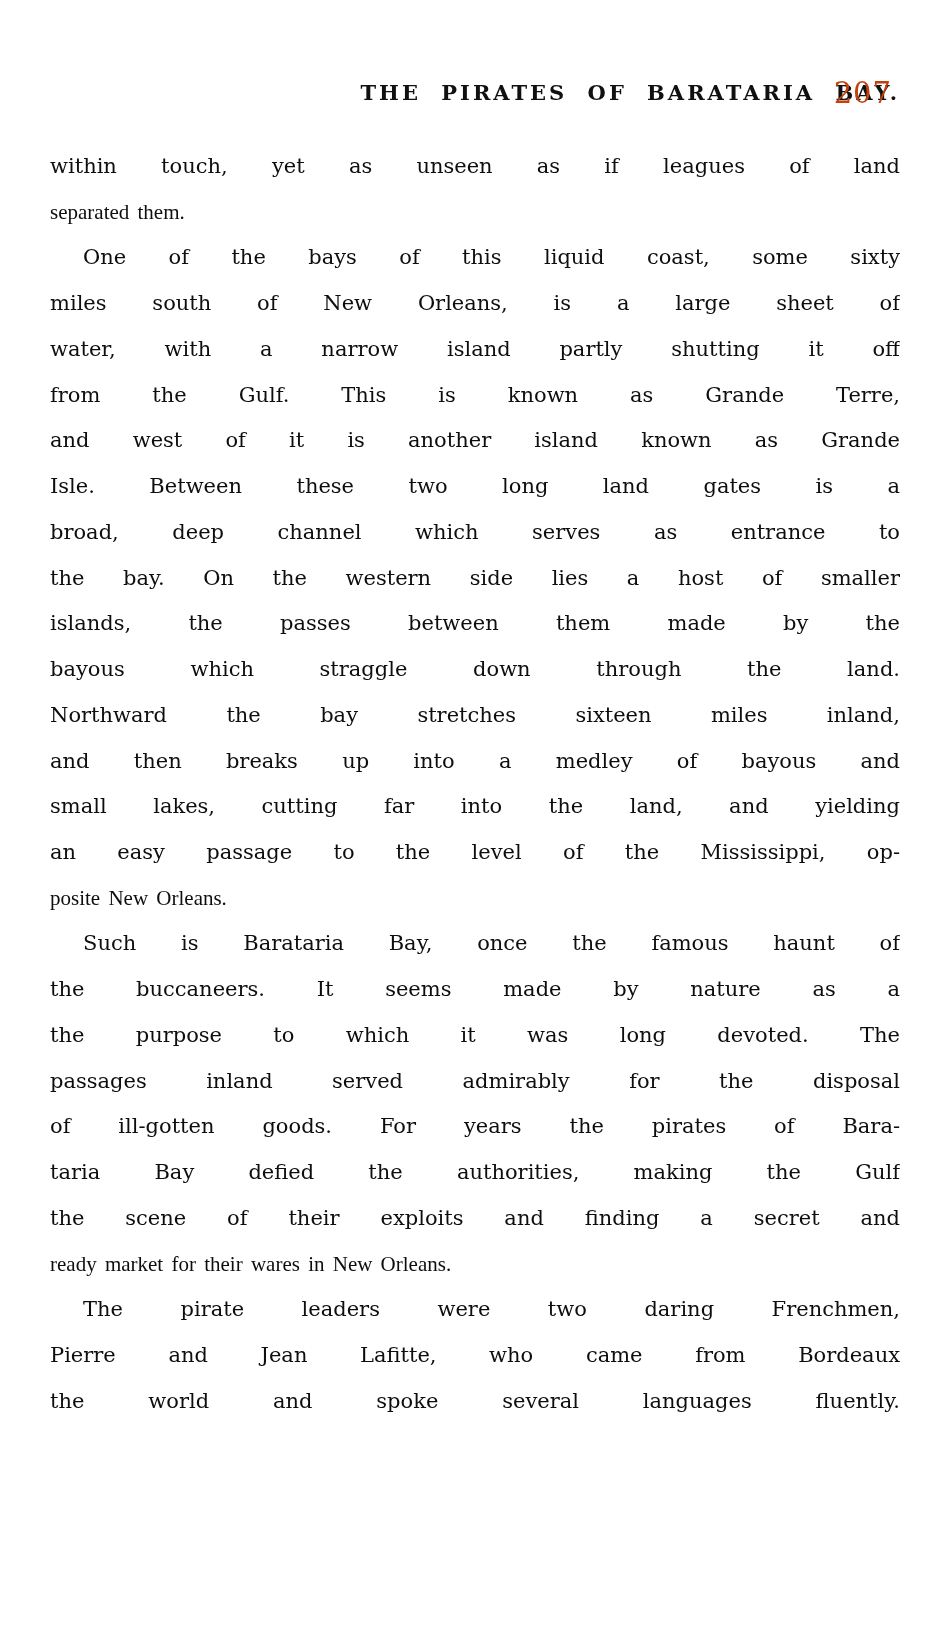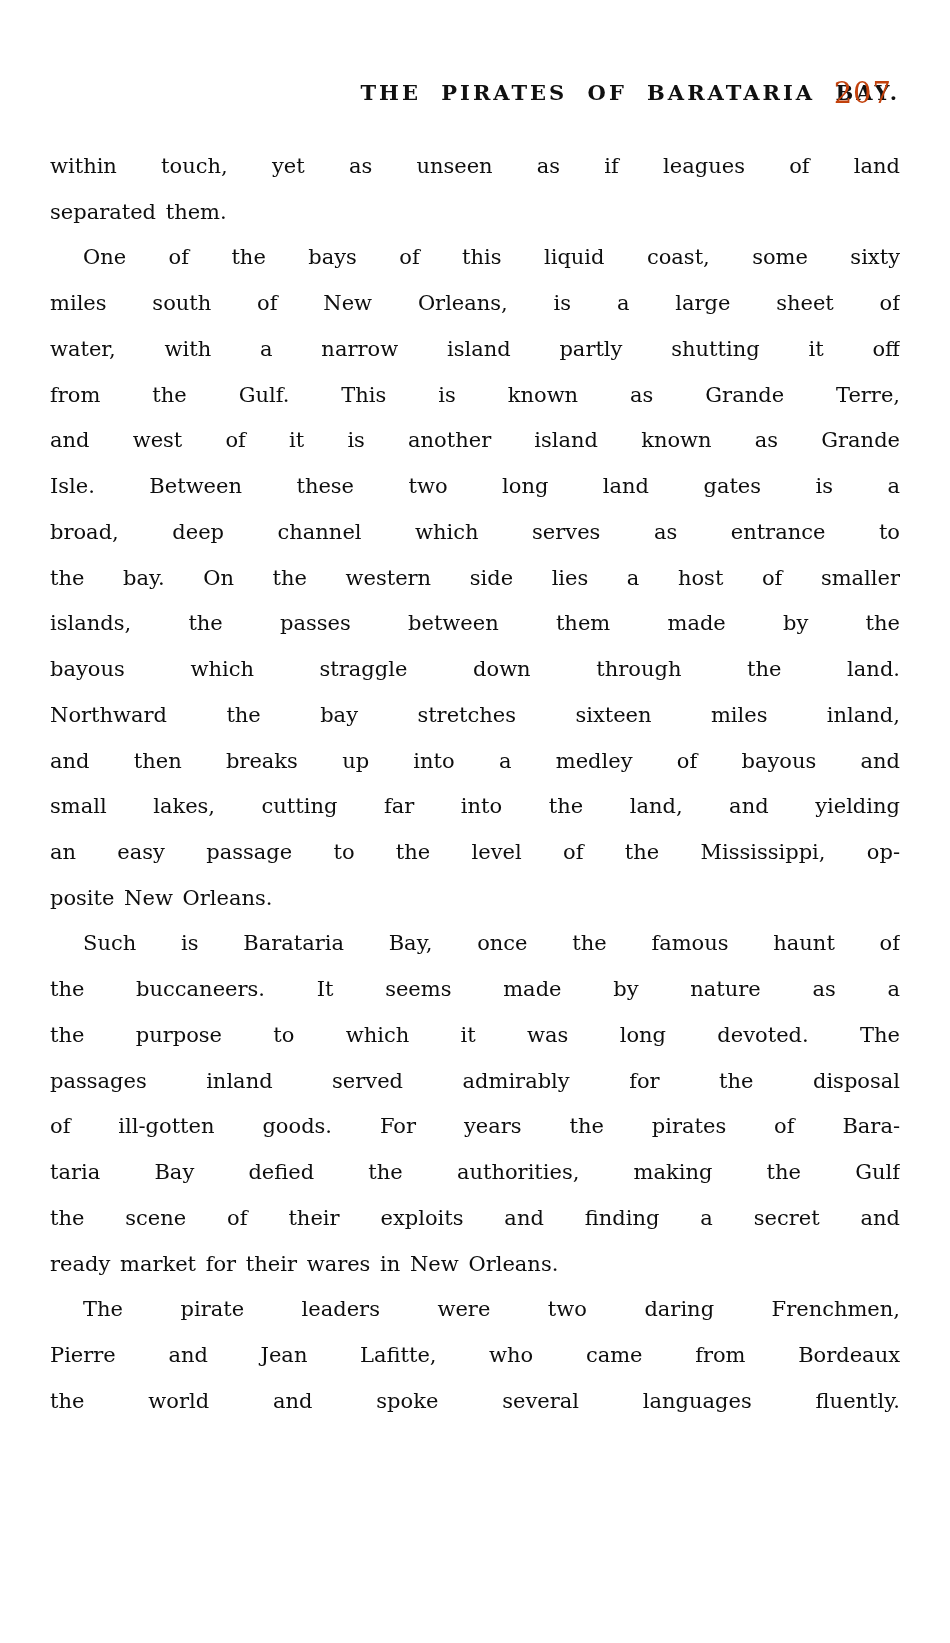--- a/index.html
+++ b/index.html
@@ -61,20 +61,21 @@
     text-align: justify;
     text-align-last: justify;
     overflow: hidden;
     white-space: nowrap; 
   }
   
   .line { white-space: normal; }
   .line.no-just {
     text-align: center;
     text-align-last: left;
+    font-family: Liberation Serif, serif;
   }
   .line.indent {
     padding-left: 33px;
   }
 </style>
 </head>
 <body>
 
 <div class="page">
   <div class="header">

